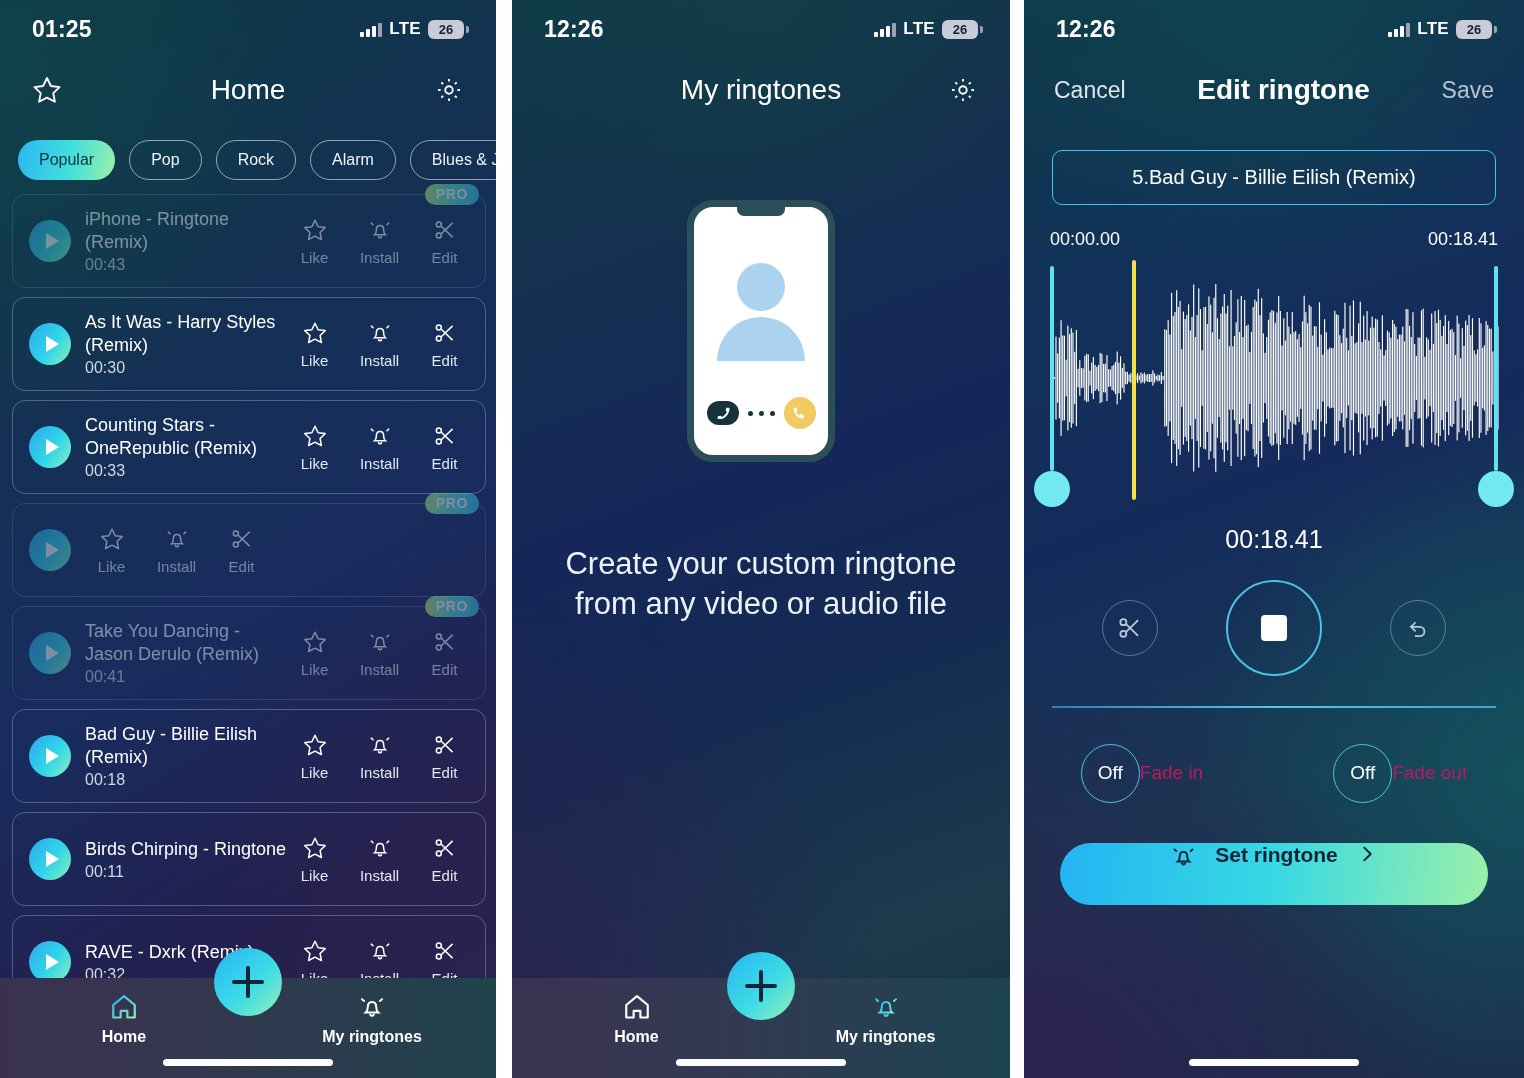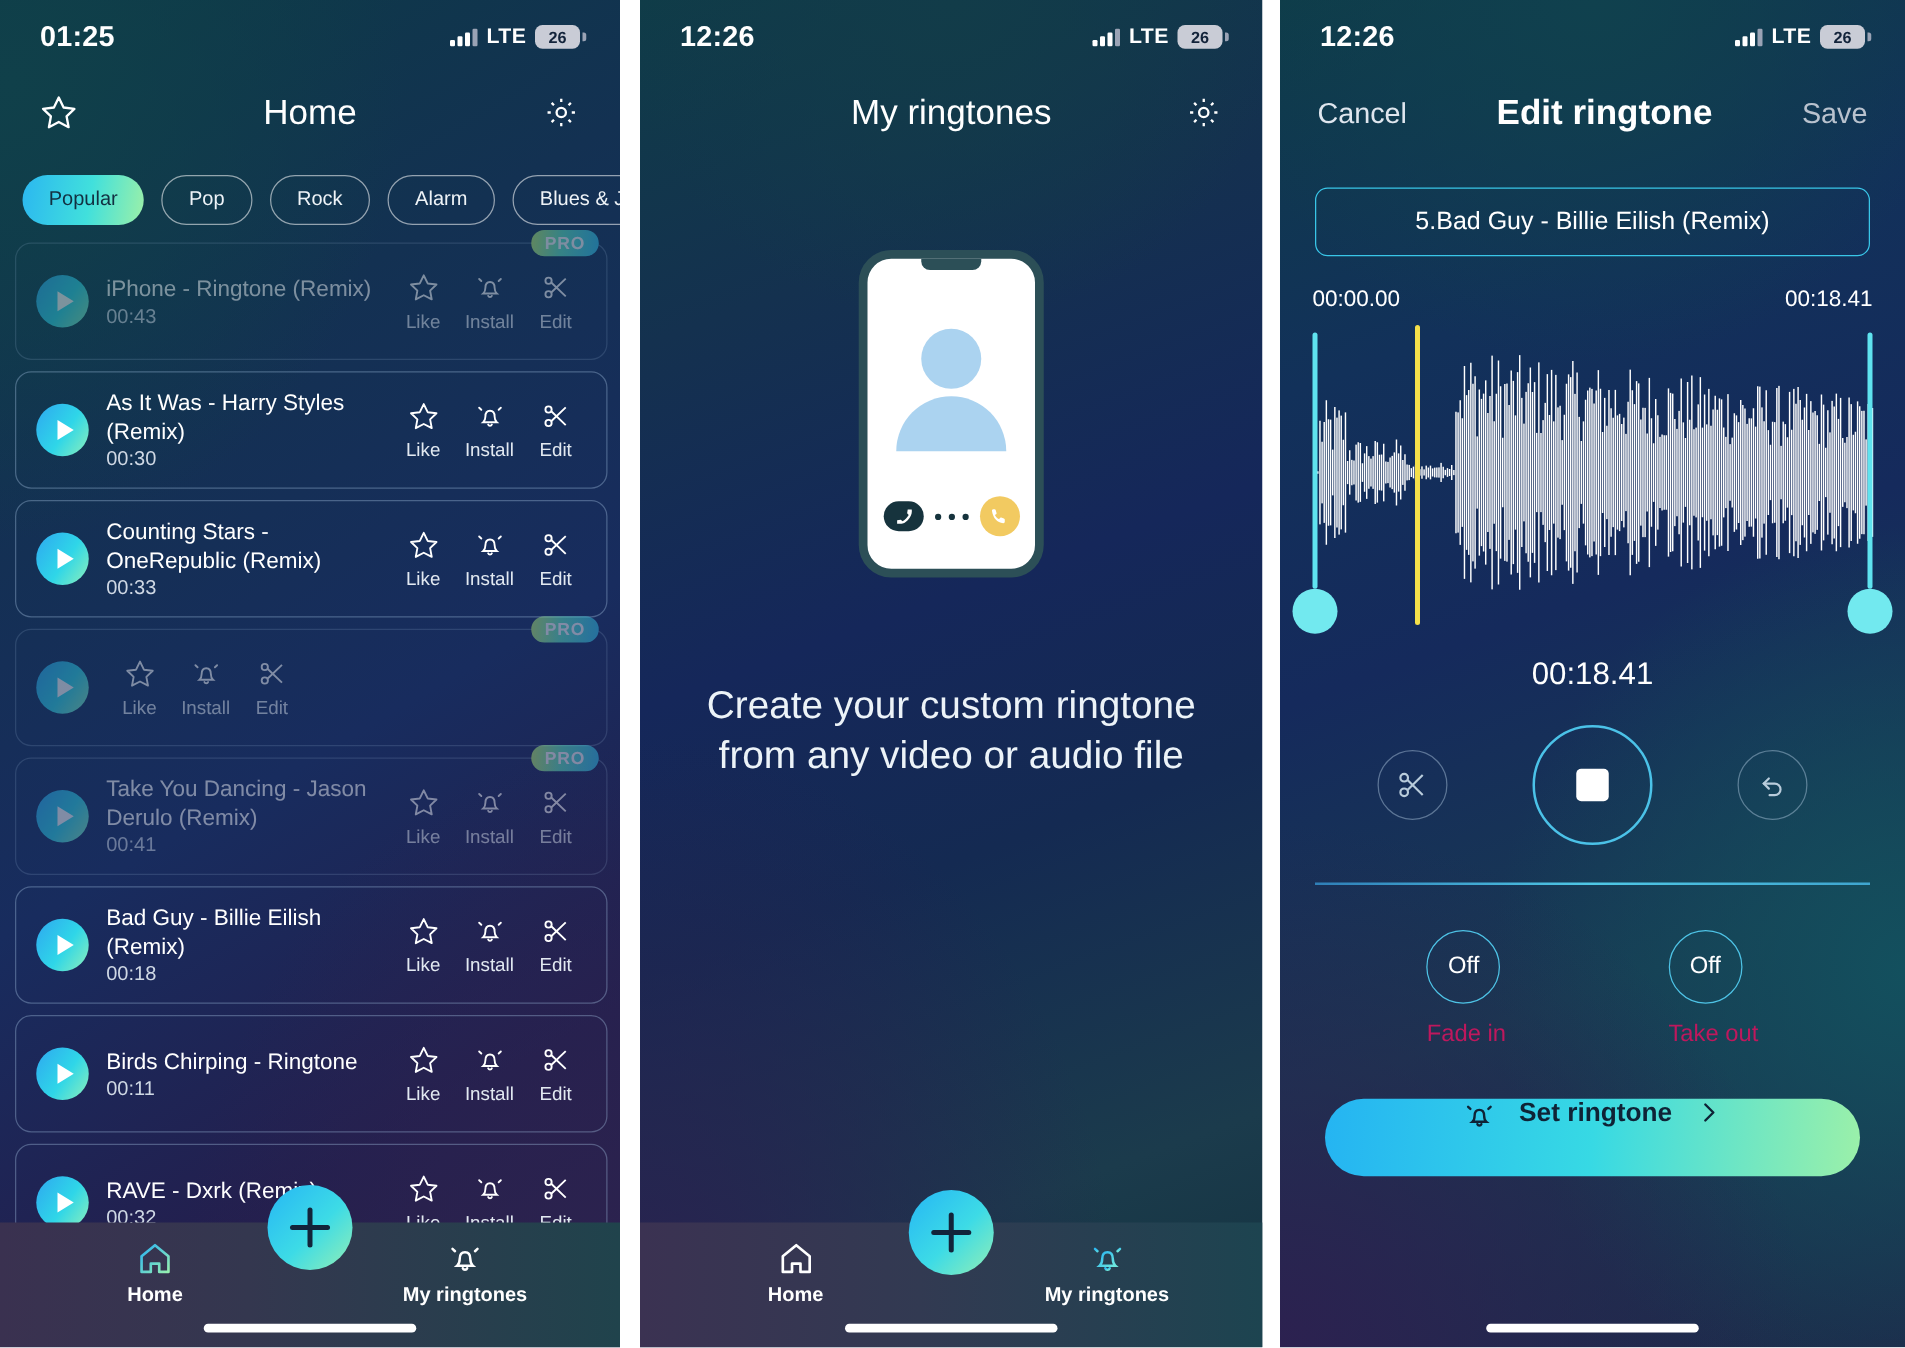--- a/index.html
+++ b/index.html
@@ -119,21 +119,21 @@
     cursor:pointer;
   }
   .play:after{
     content:""; width:0;height:0;border-left:13px solid #fff;
     border-top:8px solid transparent;border-bottom:8px solid transparent;
     margin-left:4px;
   }
   .tile-info { flex:1 1 auto; min-width:0; }
   .tile-title { font-size:18px; line-height:23px; color:#fff; font-weight:400; }
   .tile-dur { font-size:16px; color:#cfd8e4; margin-top:2px; }
-  .actions { display:flex; gap:0; flex:0 0 auto; }
+  .actions { display:flex; gap:12px; flex:0 0 auto; }
   .act {
     width:53px; display:flex; flex-direction:column; align-items:center; gap:6px;
     cursor:pointer;
   }
   .act .lbl { font-size:15px; color:#e2e9f1; }
   .pro-badge {
     position:absolute; top:-11px; right:6px;
     padding: 2px 11px 3px; border-radius: 11px;
     font-size:14px; font-weight:bold; color:#fff; letter-spacing:.6px;
     background: linear-gradient(95deg,#bdf06f 0%, #5fe6c2 45%, #33c4f0 100%);
@@ -214,21 +214,21 @@
   .stop-sq { width:26px;height:26px;background:#fff;border-radius:4px; }
   .divider {
     position:relative; z-index:3; height:1.6px;
     background: linear-gradient(90deg, #2f7fb8, #4fc8e6, #3fa5cf);
     margin: 30px 28px 0 28px;
   }
   .fades {
     position:relative; z-index:3; display:flex; justify-content:center; gap:130px;
     margin-top:36px;
   }
-  .fade { display:flex; flex-direction:column; gap:14px; }
+  .fade { display:flex; align-items:center; }
   .fade-circle {
     width:59px;height:59px;border-radius:50%;
     border:1.5px solid #4ec3e6;
     display:flex;align-items:center;justify-content:center;
     font-size:19px;color:#fff; cursor:pointer;
   }
   .fade-lbl { font-size:19px;color:#be185d; }
   .set-btn {
     position:relative; z-index:3; margin: 40px 36px 0 36px;
     height:62px;border-radius:32px;
@@ -1008,21 +1008,21 @@
 
     <div class="divider"></div>
 
     <div class="fades">
       <div class="fade">
         <div class="fade-circle">Off</div>
         <div class="fade-lbl">Fade in</div>
       </div>
       <div class="fade">
         <div class="fade-circle">Off</div>
-        <div class="fade-lbl">Take out</div>
+        <div class="fade-lbl">Fade out</div>
       </div>
     </div>
 
     <div class="set-btn">
       <svg width="27" height="27" viewBox="0 0 24 24" fill="none" stroke="#0f2336" stroke-width="1.7" stroke-linecap="round">
         <path d="M7 16.4h10c-1.3-1.1-1.6-2-1.6-4.2 0-2.6-1.2-4.3-3.4-4.3s-3.4 1.7-3.4 4.3c0 2.2-.3 3.1-1.6 4.2Z"></path>
         <path d="M10.6 18.1a1.5 1.5 0 0 0 2.8 0"></path>
         <path d="M5.6 7.2 4 5.7M18.4 7.2 20 5.7"></path>
       </svg>
       <span class="txt">Set ringtone</span>

